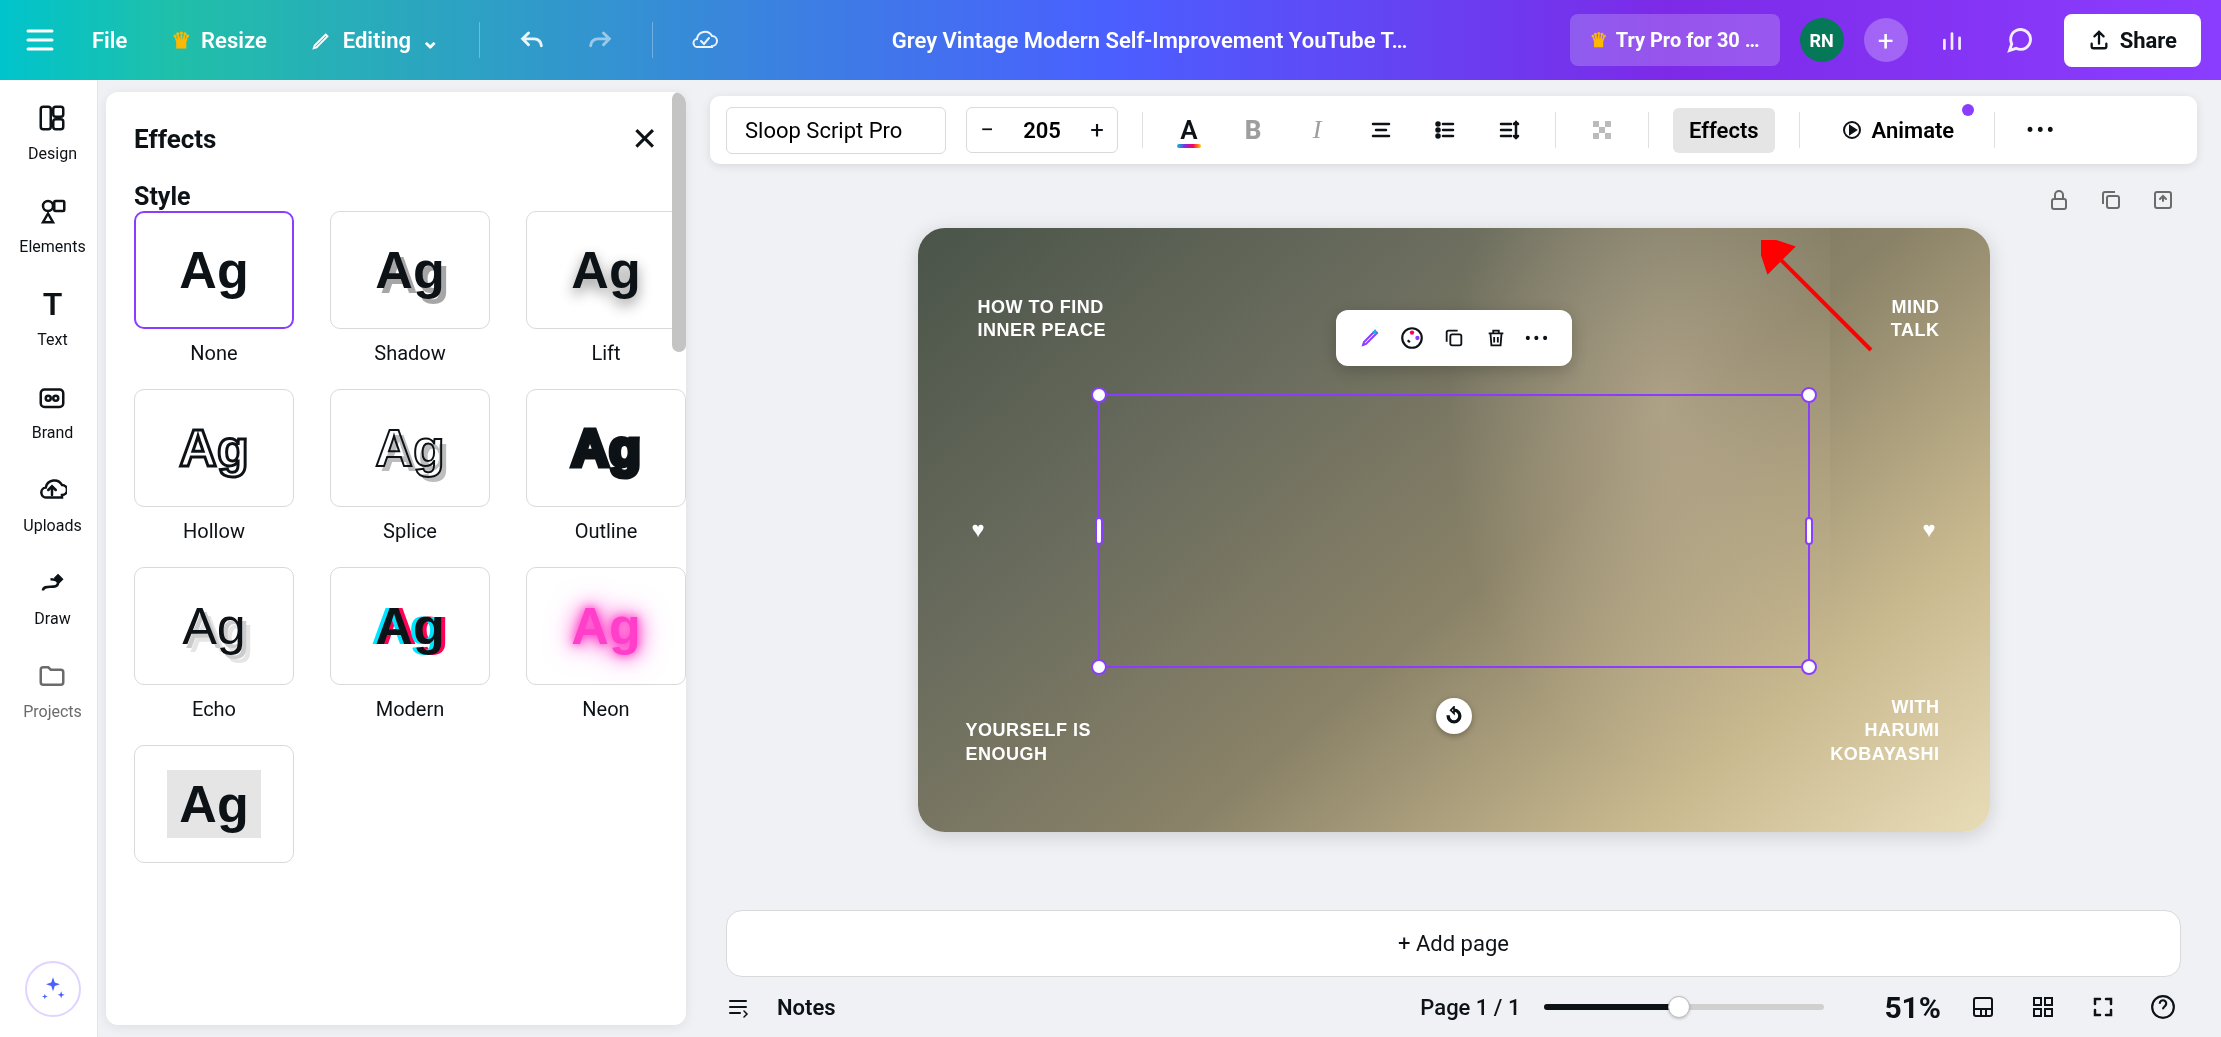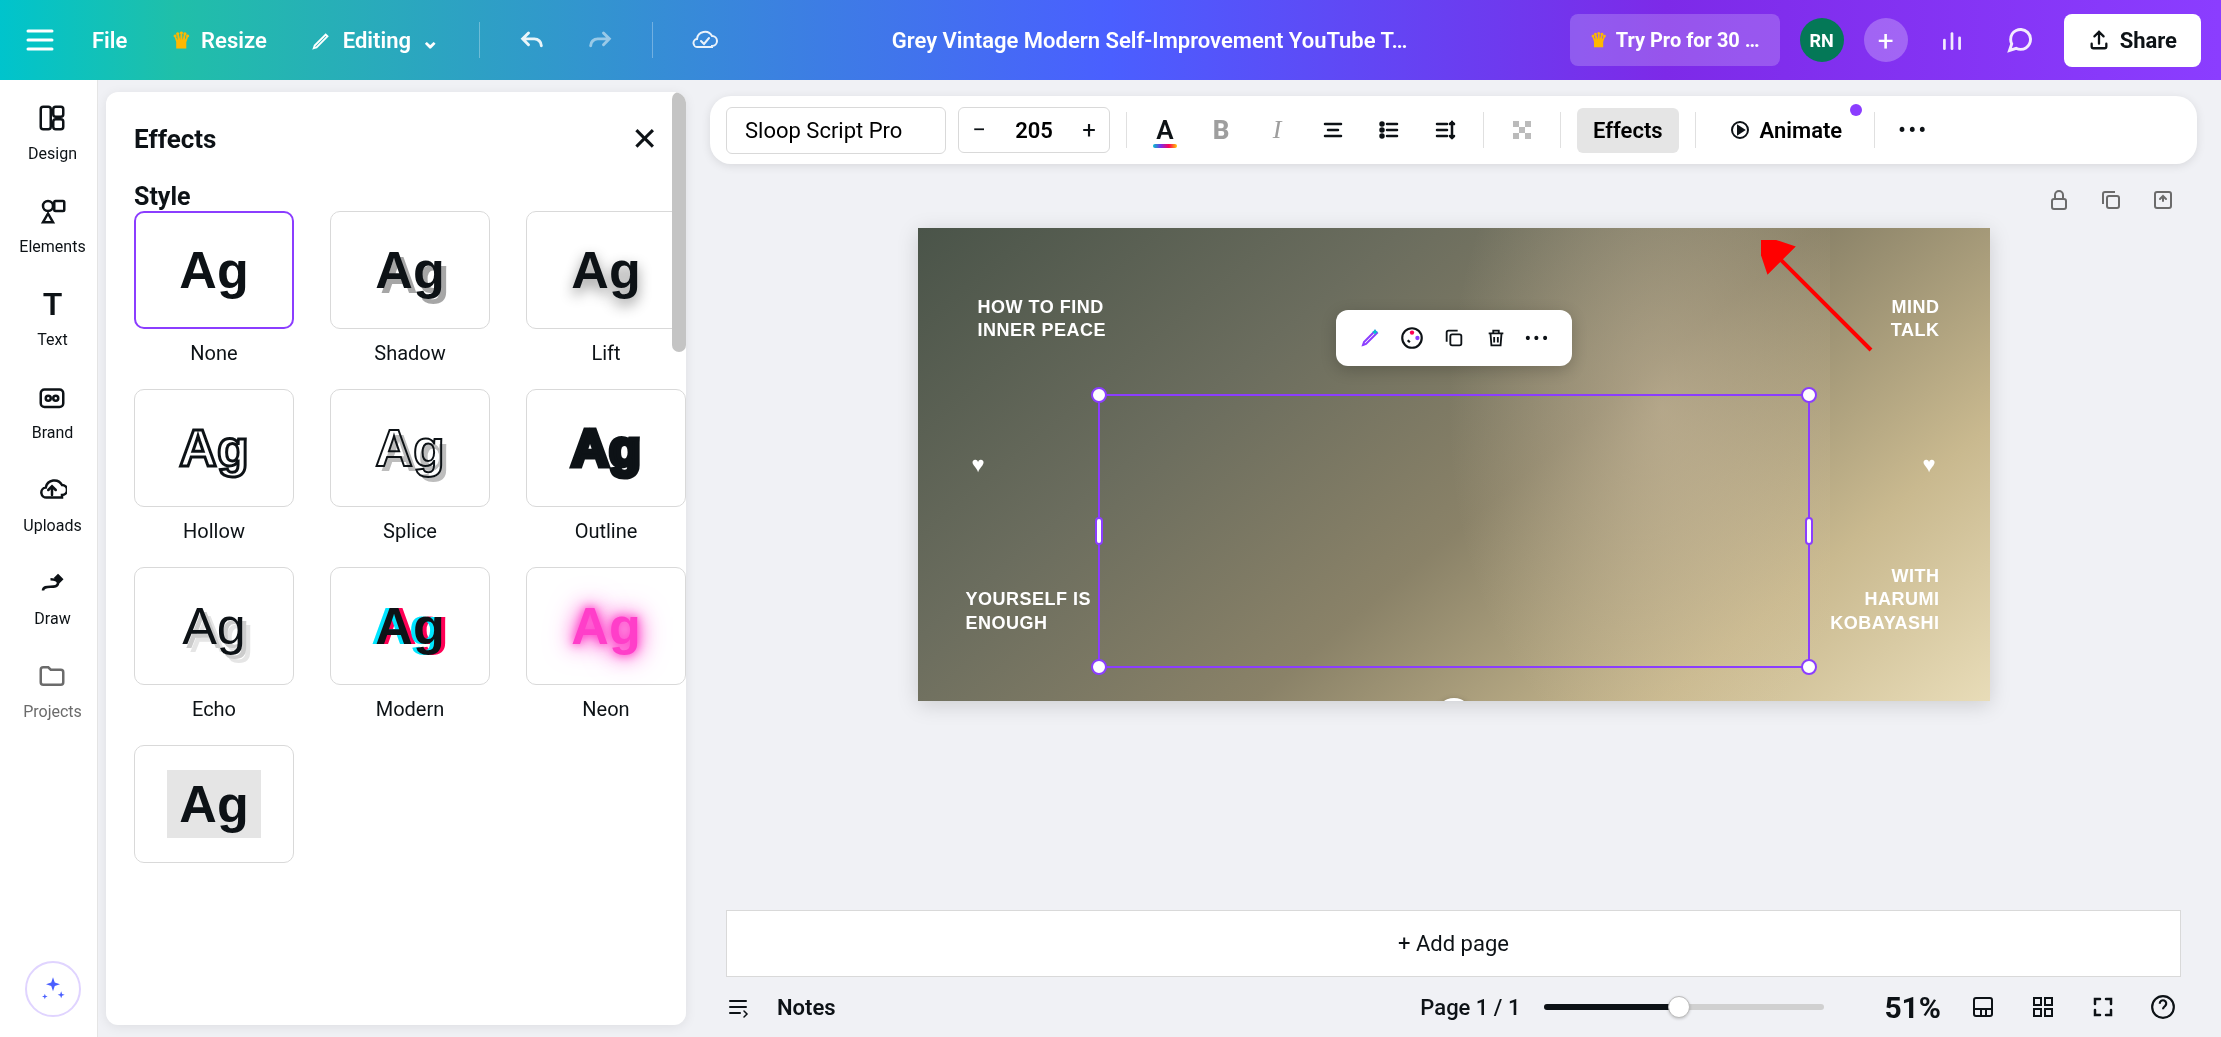--- a/index.html
+++ b/index.html
@@ -56,41 +56,41 @@
 .ag-splice { color: transparent; -webkit-text-stroke: 2px #0d1216; text-shadow: 5px 5px 0 #bdbdbd; }
 .ag-echo { color: #0d1216; text-shadow: 4px 4px 0 #ccc, 8px 8px 0 #e5e5e5; font-weight: 500; }
 .ag-glitch { color: #0d1216; text-shadow: -4px 0 #00e5ff, 4px 0 #ff0055; }
 .ag-neon { color: #ff3ec9; text-shadow: 0 0 8px #ff3ec9, 0 0 18px #ff3ec9, 0 0 30px #ff66d9; }
 .ag-bg { background: #e5e5e5; color: #0d1216; padding: 4px 12px; }
 
 
 .canvas-area { flex: 1; display: flex; flex-direction: column; position: relative; }
 
 
-.editor-toolbar { margin: 16px 24px 8px 24px; background: white; border-radius: 21px; box-shadow: 0 2px 10px rgba(0,0,0,0.1); height: 68px; display: flex; align-items: center; padding: 8px 16px; gap: 12px; position: relative; }
+.editor-toolbar { margin: 16px 24px 8px 24px; background: white; border-radius: 10px; box-shadow: 0 2px 10px rgba(0,0,0,0.1); height: 68px; display: flex; align-items: center; padding: 8px 16px; gap: 20px; position: relative; }
 .font-name { border: 1px solid #d9d9d9; border-radius: 6px; padding: 10px 18px; font-size: 22px; min-width: 220px; cursor: pointer; }
 .size-control { display: flex; align-items: center; border: 1px solid #d9d9d9; border-radius: 6px; overflow: hidden; }
 .size-btn { width: 40px; height: 44px; display: flex; align-items: center; justify-content: center; font-size: 24px; cursor: pointer; color: #0d1216; }
 .size-val { width: 70px; text-align: center; font-size: 22px; font-weight: 600; }
 .tb-icon { width: 44px; height: 44px; display: flex; align-items: center; justify-content: center; cursor: pointer; color: #0d1216; border-radius: 6px; }
 .tb-icon.dim { color: #9e9e9e; }
 .tb-sep { width: 1px; height: 36px; background: #e0e0e0; margin: 0 4px; }
 .tb-label-btn { font-size: 22px; font-weight: 600; padding: 10px 16px; border-radius: 6px; cursor: pointer; display: flex; align-items: center; gap: 8px; }
 .tb-label-btn.active { background: #e5e5e5; }
 .animate-dot { width: 12px; height: 12px; background: #8b3dff; border-radius: 50%; position: absolute; top: -4px; right: -4px; }
 .font-color-icon { position: relative; }
 .font-color-underline { position: absolute; bottom: 4px; left: 10px; right: 10px; height: 4px; background: linear-gradient(90deg, #00c4cc, #7d2ae8, #ff0055, #ffcc00); border-radius: 2px; }
 
 
 .canvas-top-controls { display: flex; justify-content: flex-end; gap: 16px; padding: 10px 40px 10px 0; }
 .ctrl-icon { width: 36px; height: 36px; display: flex; align-items: center; justify-content: center; color: #6b6b6b; cursor: pointer; }
 
 
 .artboard-wrap { flex: 1; display: flex; align-items: flex-start; justify-content: center; padding: 0 40px; }
-.artboard { width: 1072px; height: 473px; background: linear-gradient(140deg, #4a5449 0%, #6b6d5e 30%, #8a8268 55%, #c9b98f 80%, #e8dcb8 100%); position: relative; box-shadow: 0 4px 20px rgba(0,0,0,0.15); overflow: hidden; }
+.artboard { width: 1072px; height: 604px; background: linear-gradient(140deg, #4a5449 0%, #6b6d5e 30%, #8a8268 55%, #c9b98f 80%, #e8dcb8 100%); position: relative; box-shadow: 0 4px 20px rgba(0,0,0,0.15); overflow: hidden; border-radius: 27px; }
 .hand-shape { position: absolute; top: 0; right: 160px; width: 420px; height: 604px; background: radial-gradient(ellipse at 60% 30%, rgba(230,210,180,0.4) 0%, transparent 60%); }
 .artboard-text { position: absolute; color: white; font-weight: 800; font-size: 18px; letter-spacing: 0.5px; line-height: 1.3; font-family: Arial, sans-serif; }
 .txt-tl { top: 68px; left: 60px; }
 .txt-tr { top: 68px; right: 50px; text-align: right; }
 .txt-bl { bottom: 66px; left: 48px; }
 .txt-br { bottom: 66px; right: 50px; text-align: right; }
 .heart { position: absolute; top: 50%; transform: translateY(-50%); color: white; font-size: 22px; }
 .heart.left { left: 54px; }
 .heart.right { right: 54px; }
 .main-script { position: absolute; top: 50%; left: 50%; transform: translate(-50%, -56%); font-family: "Brush Script MT", cursive; font-size: 130px; color: #f5f5f0; font-style: italic; letter-spacing: 2px; }
@@ -102,21 +102,21 @@
 .h-bl { bottom: -9px; left: -9px; } .h-br { bottom: -9px; right: -9px; }
 .h-ml { top: 50%; left: -5px; width: 8px; height: 28px; border-radius: 4px; transform: translateY(-50%); }
 .h-mr { top: 50%; right: -5px; width: 8px; height: 28px; border-radius: 4px; transform: translateY(-50%); }
 .rotate-handle { position: absolute; bottom: -68px; left: 50%; transform: translateX(-50%); width: 36px; height: 36px; background: white; border-radius: 50%; box-shadow: 0 2px 6px rgba(0,0,0,0.3); display: flex; align-items: center; justify-content: center; }
 
 
 .float-tb { position: absolute; top: 82px; left: 50%; transform: translateX(-50%); background: white; border-radius: 12px; box-shadow: 0 4px 16px rgba(0,0,0,0.2); display: flex; align-items: center; gap: 6px; padding: 10px 16px; }
 .ft-icon { width: 36px; height: 36px; display: flex; align-items: center; justify-content: center; cursor: pointer; color: #0d1216; }
 
 
-.add-page { margin: 24px 40px 0 40px; border: 1px solid #d9d9d9; border-radius: 0; padding: 20px; text-align: center; font-size: 22px; color: #0d1216; cursor: pointer; background: white; }
+.add-page { margin: 24px 40px 0 40px; border: 1px solid #d9d9d9; border-radius: 16px; padding: 20px; text-align: center; font-size: 22px; color: #0d1216; cursor: pointer; background: white; }
 
 
 .bottom-bar { height: 60px; display: flex; align-items: center; padding: 0 40px; gap: 24px; color: #0d1216; }
 .notes-btn { display: flex; align-items: center; gap: 27px; font-size: 22px; font-weight: 600; cursor: pointer; }
 .spacer { flex: 1; }
 .page-ind { font-size: 22px; font-weight: 500; }
 .zoom-slider { width: 280px; height: 6px; background: #d0d0d0; border-radius: 3px; position: relative; }
 .zoom-slider .knob { position: absolute; left: 48%; top: 50%; width: 22px; height: 22px; background: white; border: 1px solid #bbb; border-radius: 50%; transform: translate(-50%, -50%); box-shadow: 0 1px 3px rgba(0,0,0,0.2); }
 .zoom-fill { position: absolute; left: 0; top: 0; bottom: 0; width: 48%; background: #0d1216; border-radius: 3px; }
 .zoom-pct { font-size: 30px; font-weight: 700; margin-left: 36px; }

